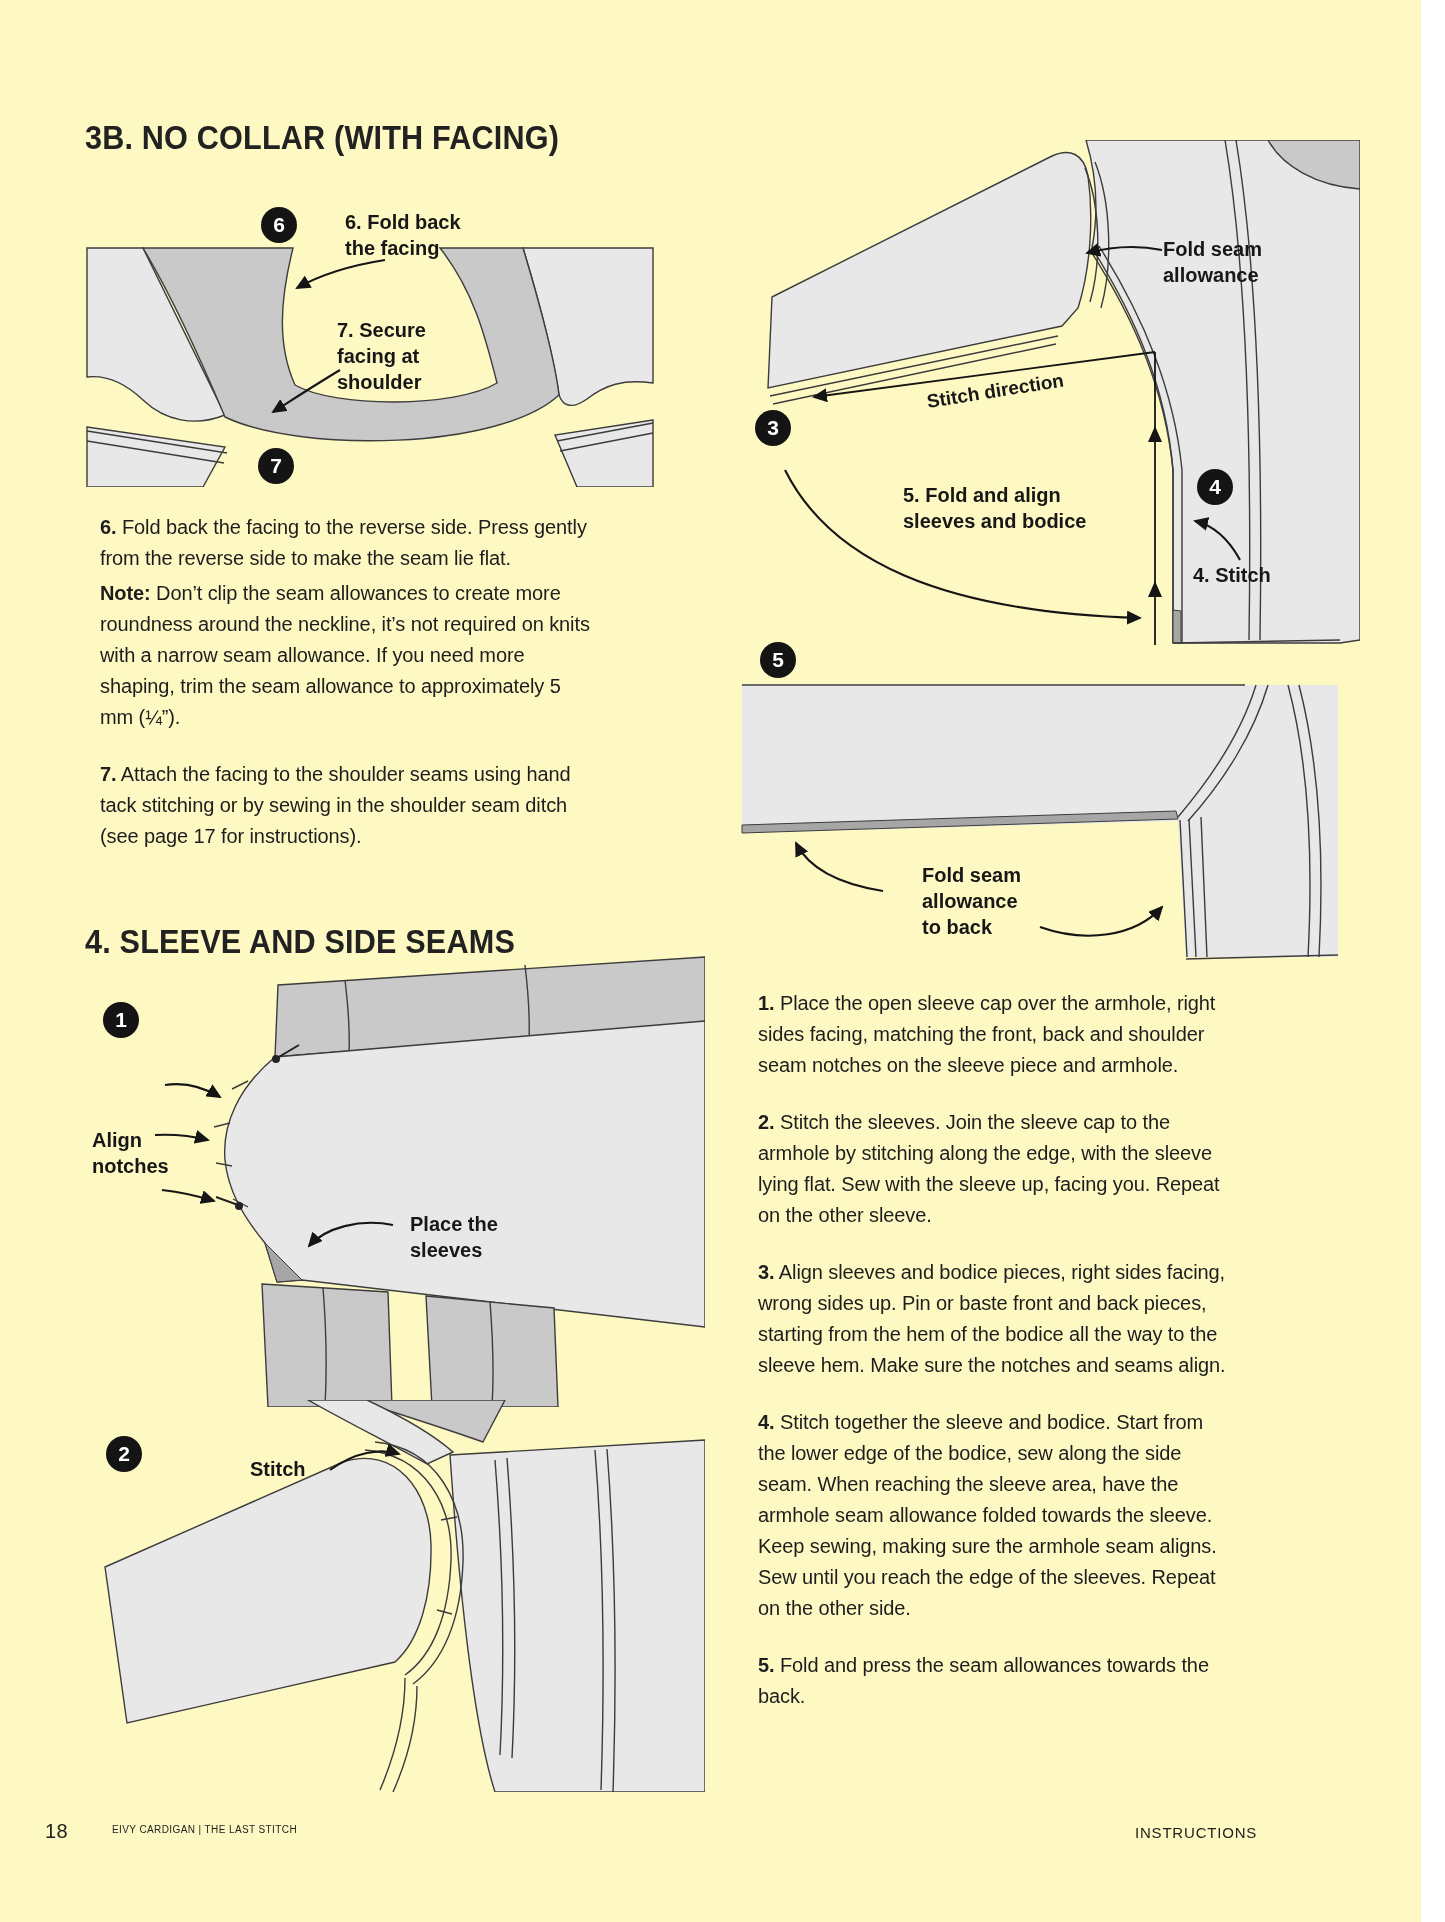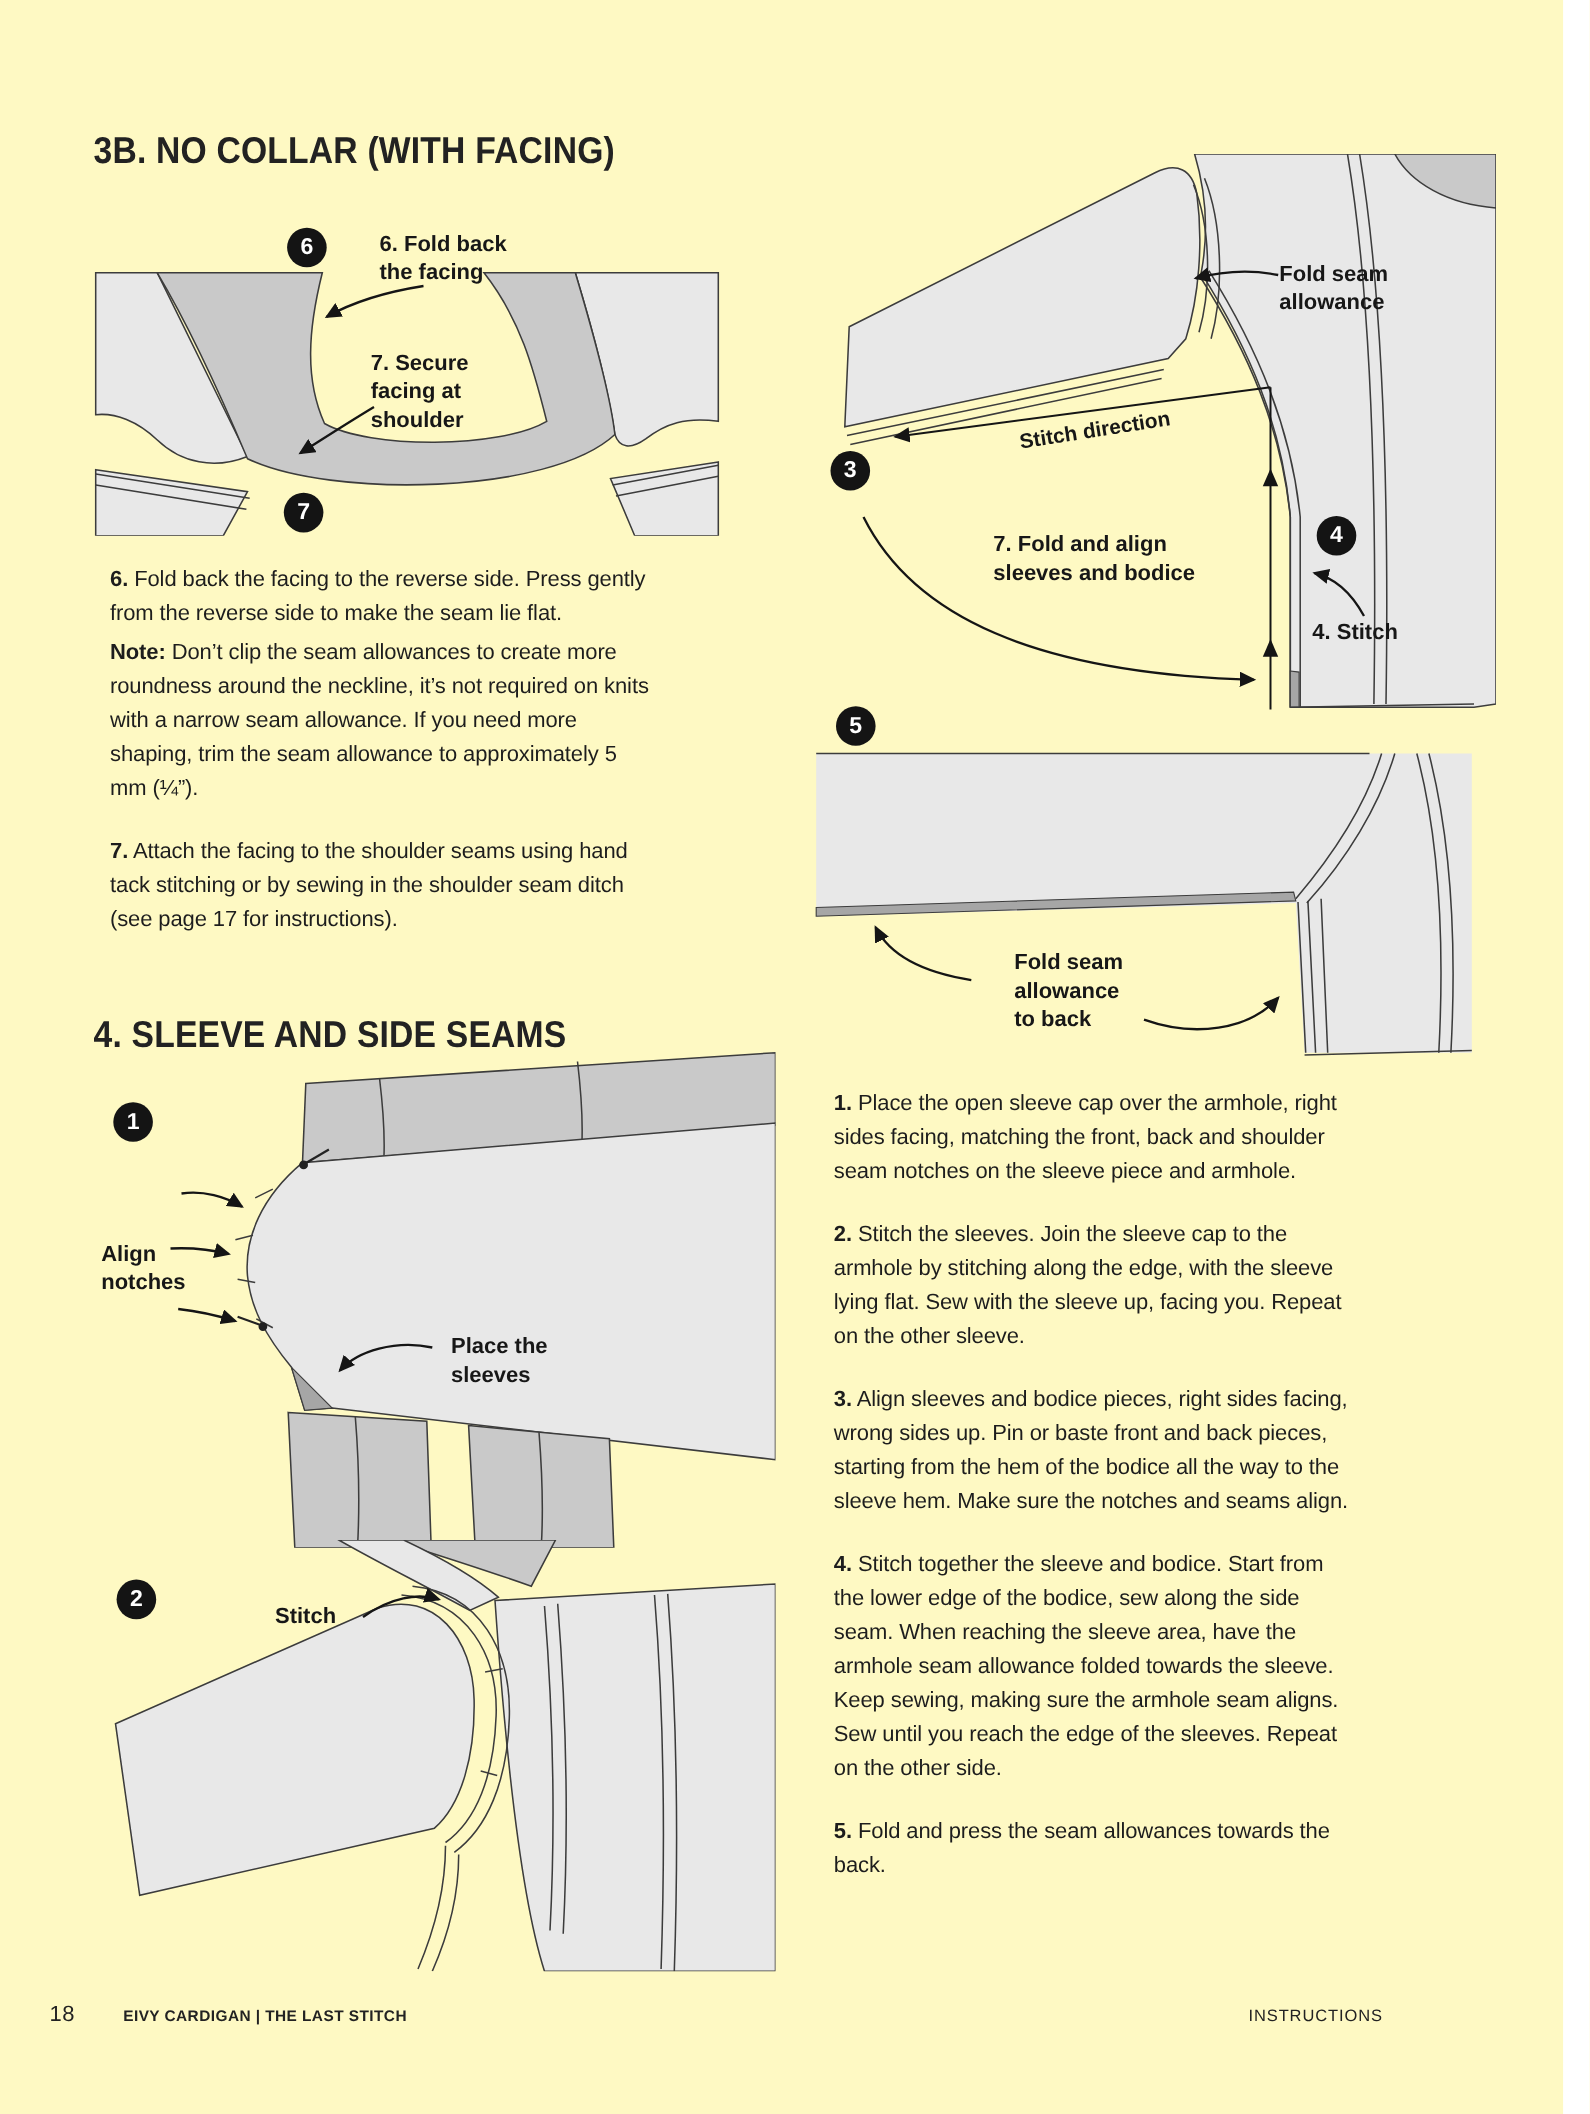--- a/index.html
+++ b/index.html
@@ -12,21 +12,21 @@
   .body-col p.tight{margin-bottom:4px;}
   .num{font-weight:bold;}
   .fig{position:absolute;}
   .fig svg{position:absolute;left:0;top:0;}
   .flabel{position:absolute;font-size:20px;line-height:26px;font-weight:bold;
           white-space:pre-line;color:#171717;}
   .badge{position:absolute;width:36px;height:36px;border-radius:50%;background:#141414;color:#fff;
          font-size:21px;font-weight:bold;display:flex;align-items:center;justify-content:center;}
   .footer-item{position:absolute;color:#222;}
   .pgnum{font-size:20px;letter-spacing:.5px;}
-  .booklet{font-size:14px;font-weight:bold;letter-spacing:.4px;}
+  .booklet{font-size:10px;font-weight:normal;letter-spacing:.4px;}
   .section-foot{font-size:15px;letter-spacing:.8px;margin-left:19px;}
   
   .f-light{fill:#e8e8e8;stroke:#3c3c3c;stroke-width:1.4;}
   .f-med{fill:#c9c9c9;stroke:#3c3c3c;stroke-width:1.4;}
   .f-dark{fill:#a6a6a6;stroke:#3c3c3c;stroke-width:1;}
   .ln{stroke:#3c3c3c;stroke-width:1.4;fill:none;}
   .arrow{stroke:#151515;stroke-width:2.1;fill:none;}
   .pin{stroke:#222;stroke-width:2;fill:#222;}
   .svgtext{font-family:"Liberation Sans",sans-serif;font-weight:bold;fill:#171717;}
 </style>
@@ -158,21 +158,21 @@
       <polygon points="408,302 422,302 415,286" fill="#151515"></polygon>
       <polygon points="408,457 422,457 415,441" fill="#151515"></polygon>
       <text class="svgtext" x="188" y="268" font-size="19" transform="rotate(-9 188 268)">Stitch direction</text>
       <path class="arrow" marker-end="url(#mD)" d="M45,330 C90,420 200,472 400,478"></path>
       <path class="arrow" marker-end="url(#mD)" d="M500,420 C488,398 472,385 455,381"></path>
       <path class="arrow" marker-end="url(#mD)" d="M422,110 C392,104 366,108 347,113"></path>
     </svg>
     <div class="flabel" style="left:423px;top:96px">Fold seam
 allowance</div>
     <div class="badge" style="left:15px;top:270px">3</div>
-    <div class="flabel" style="left:163px;top:342px">7. Fold and align
+    <div class="flabel" style="left:163px;top:342px">5. Fold and align
 sleeves and bodice</div>
     <div class="badge" style="left:457px;top:329px">4</div>
     <div class="flabel" style="left:453px;top:422px">4. Stitch</div>
   </div>
 
   <div class="badge" style="left:760px;top:642px">5</div>
 
   <div class="fig" style="left:740px;top:683px;width:620px;height:292px">
     <svg width="620" height="292" viewBox="0 0 620 292">
       <defs>

